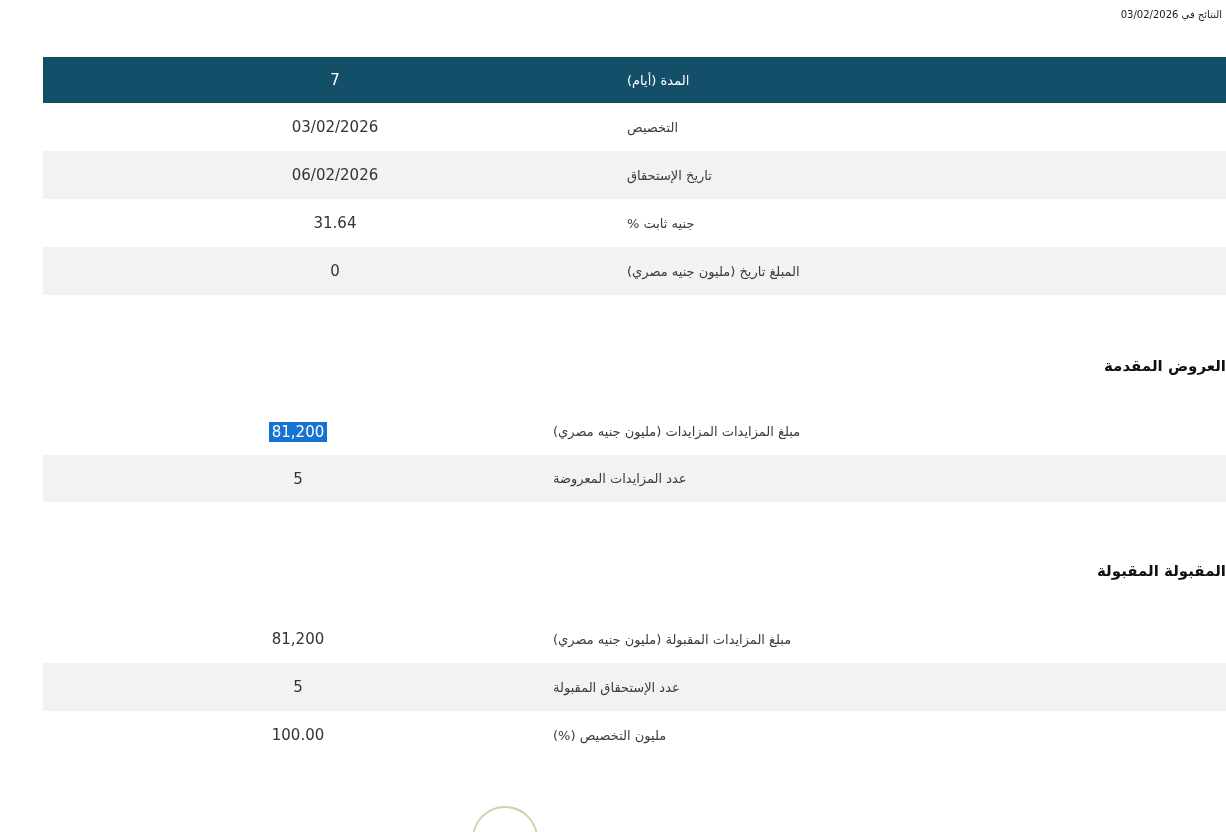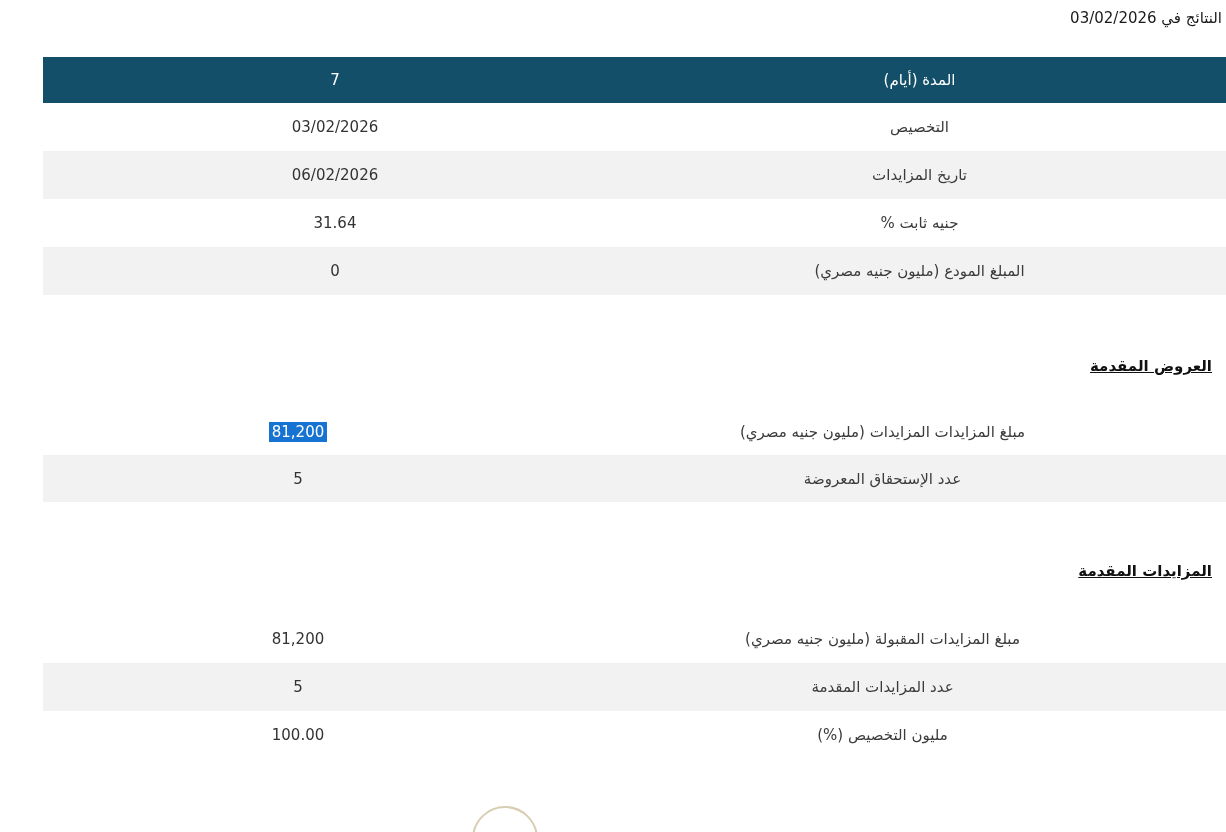--- a/index.html
+++ b/index.html
@@ -14,53 +14,53 @@
   }
   html,body{margin:0;padding:0;}
   body{
     width:1226px;height:832px;overflow:hidden;position:relative;
     background:#ffffff;direction:rtl;
     font-family:"DejaVu Sans","Liberation Sans",sans-serif;
     color:var(--value-color);
   }
   .results-date{
     position:absolute;top:9px;right:4px;
-    font-size:15px;color:#1a1a1a;white-space:nowrap;
+    font-size:10px;color:#1a1a1a;white-space:nowrap;
   }
   table.tbl{
     position:absolute;right:0;width:1183px;
     border-collapse:collapse;table-layout:fixed;
   }
   table.tbl td,table.tbl th{
     padding:0;vertical-align:middle;font-weight:normal;
   }
   .lbl{
-    text-align:center;padding-left:6px;padding-right:14px !important;
-    font-size:15px;color:var(--label-color);
+    text-align:left;padding-left:6px;padding-right:14px !important;
+    font-size:13px;color:var(--label-color);
   }
   .val{
     text-align:center;font-size:15px;color:var(--value-color);
   }
   
   #table-main{top:57px;}
   #table-main tr{height:48px;}
   #table-main tr.head{height:46px;background:var(--header-bg);}
   #table-main tr.head .lbl,#table-main tr.head .val{color:var(--header-text);}
   #table-main .val{width:584px;}
   
   #table-offers{top:408px;}
   #table-offers tr{height:47px;}
   #table-accepted{top:615px;}
   #table-accepted tr{height:48px;}
   #table-offers .val,#table-accepted .val{width:510px;}
   tr.alt{background:var(--row-alt-bg);}
   .section-title{
-    position:absolute;right:14px;
+    position:absolute;right:0;
     font-size:15px;font-weight:bold;color:#111;
-    text-decoration:underline;white-space:nowrap;
+    white-space:nowrap;
   }
   #title-offers{top:357px;}
   #title-accepted{top:562px;}
   .sel{
     background:var(--selection-bg);color:var(--selection-text);
     padding:1px 3px;
   }
   .partial-circle{
     position:absolute;left:472px;top:806px;width:62px;height:62px;
     border:2px solid var(--arc-color);border-radius:50%;
@@ -76,61 +76,61 @@
   <tbody>
     <tr class="head">
       <th class="lbl">المدة (أيام)</th>
       <td class="val">7</td>
     </tr>
     <tr>
       <td class="lbl">التخصيص</td>
       <td class="val">03/02/2026</td>
     </tr>
     <tr class="alt">
-      <td class="lbl">تاريخ المزايدات</td>
+      <td class="lbl">تاريخ الإستحقاق</td>
       <td class="val">06/02/2026</td>
     </tr>
     <tr>
       <td class="lbl">جنيه ثابت %</td>
       <td class="val">31.64</td>
     </tr>
     <tr class="alt">
-      <td class="lbl">المبلغ المودع (مليون جنيه مصري)</td>
+      <td class="lbl">المبلغ تاريخ (مليون جنيه مصري)</td>
       <td class="val">0</td>
     </tr>
   </tbody>
 </table>
 
 <div class="section-title" id="title-offers">العروض المقدمة</div>
 
 <table class="tbl" id="table-offers">
   <tbody>
     <tr>
       <td class="lbl">مبلغ المزايدات المزايدات (مليون جنيه مصري)</td>
       <td class="val">
         <span class="sel">81,200</span>
       </td>
     </tr>
     <tr class="alt">
-      <td class="lbl">عدد الإستحقاق المعروضة</td>
+      <td class="lbl">عدد المزايدات المعروضة</td>
       <td class="val">5</td>
     </tr>
   </tbody>
 </table>
 
-<div class="section-title" id="title-accepted">المزايدات المقدمة</div>
+<div class="section-title" id="title-accepted">المقبولة المقبولة</div>
 
 <table class="tbl" id="table-accepted">
   <tbody>
     <tr>
       <td class="lbl">مبلغ المزايدات المقبولة (مليون جنيه مصري)</td>
       <td class="val">81,200</td>
     </tr>
     <tr class="alt">
-      <td class="lbl">عدد المزايدات المقدمة</td>
+      <td class="lbl">عدد الإستحقاق المقبولة</td>
       <td class="val">5</td>
     </tr>
     <tr>
       <td class="lbl">مليون التخصيص (%)</td>
       <td class="val">100.00</td>
     </tr>
   </tbody>
 </table>
 
 <div class="partial-circle"></div>

